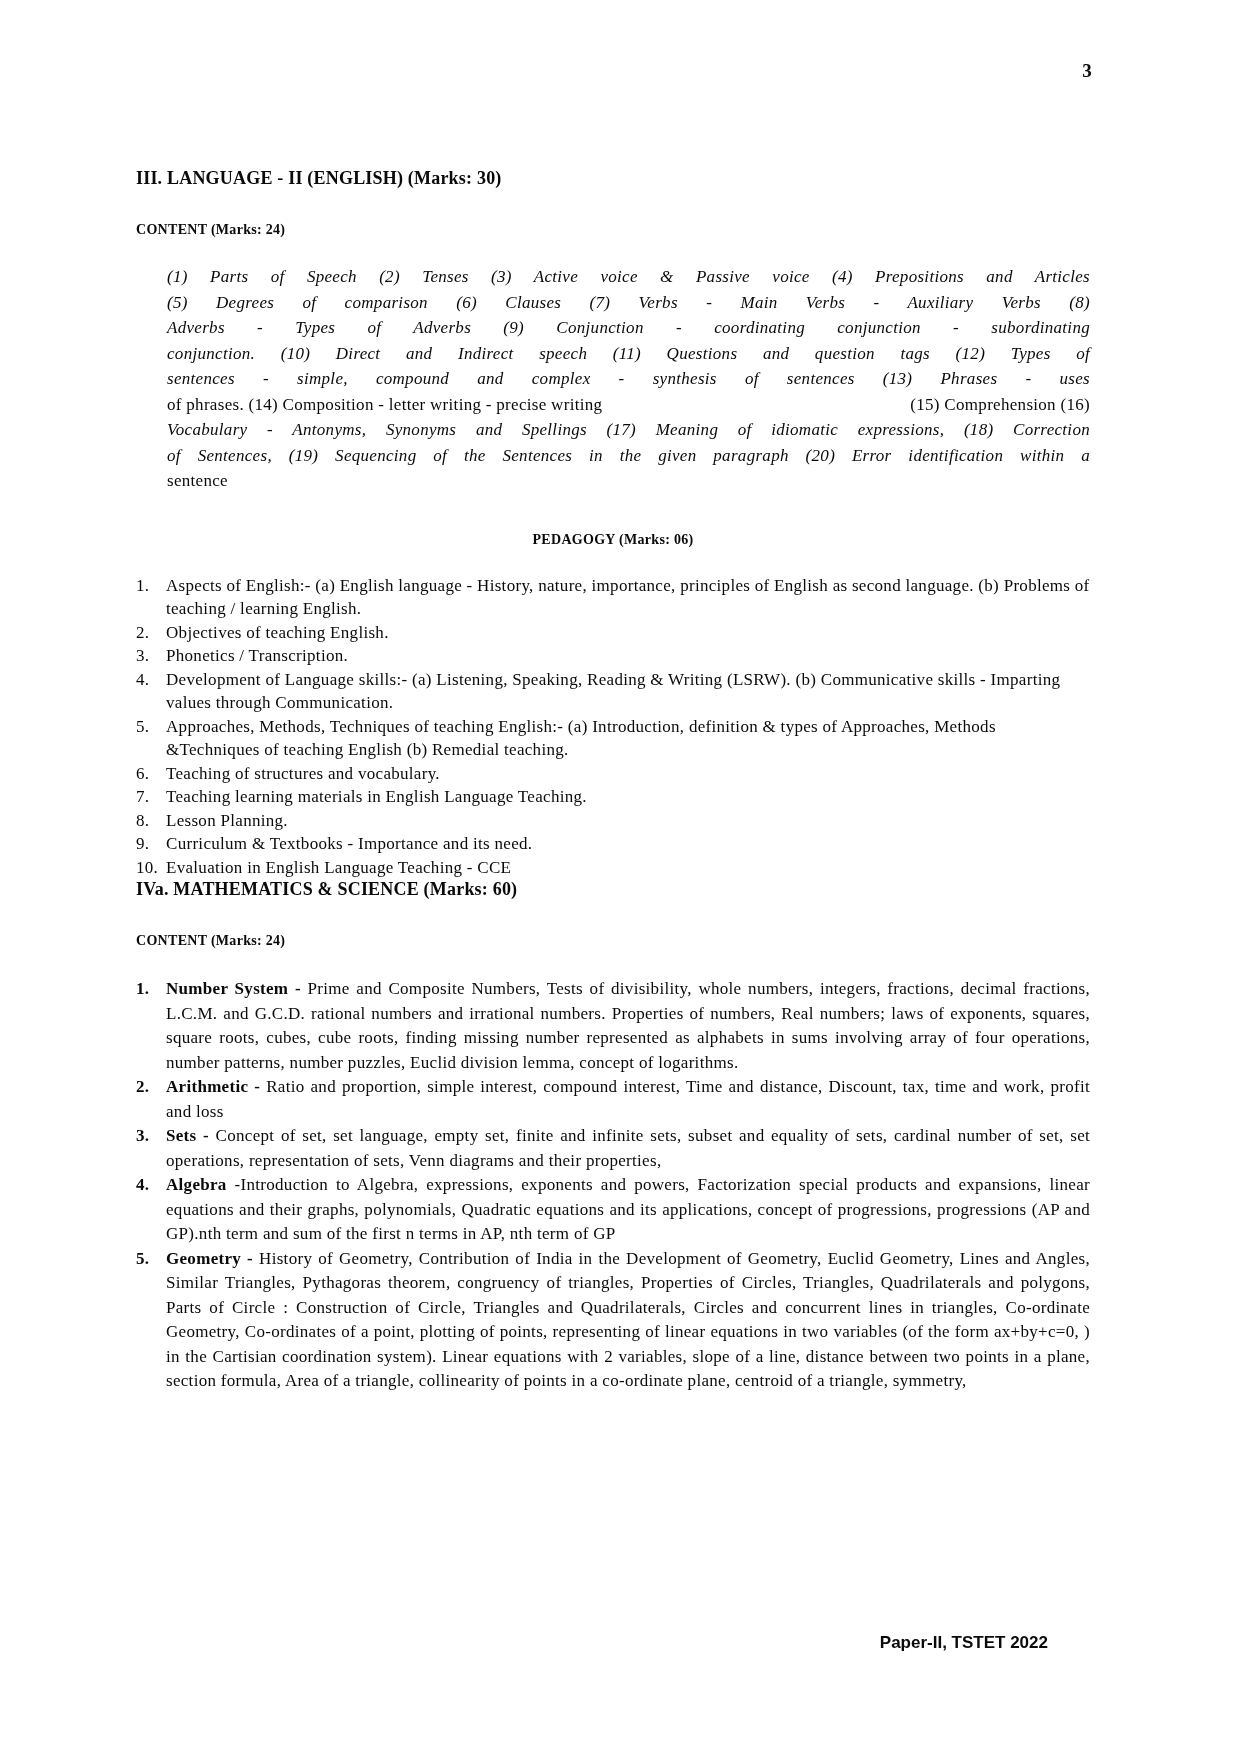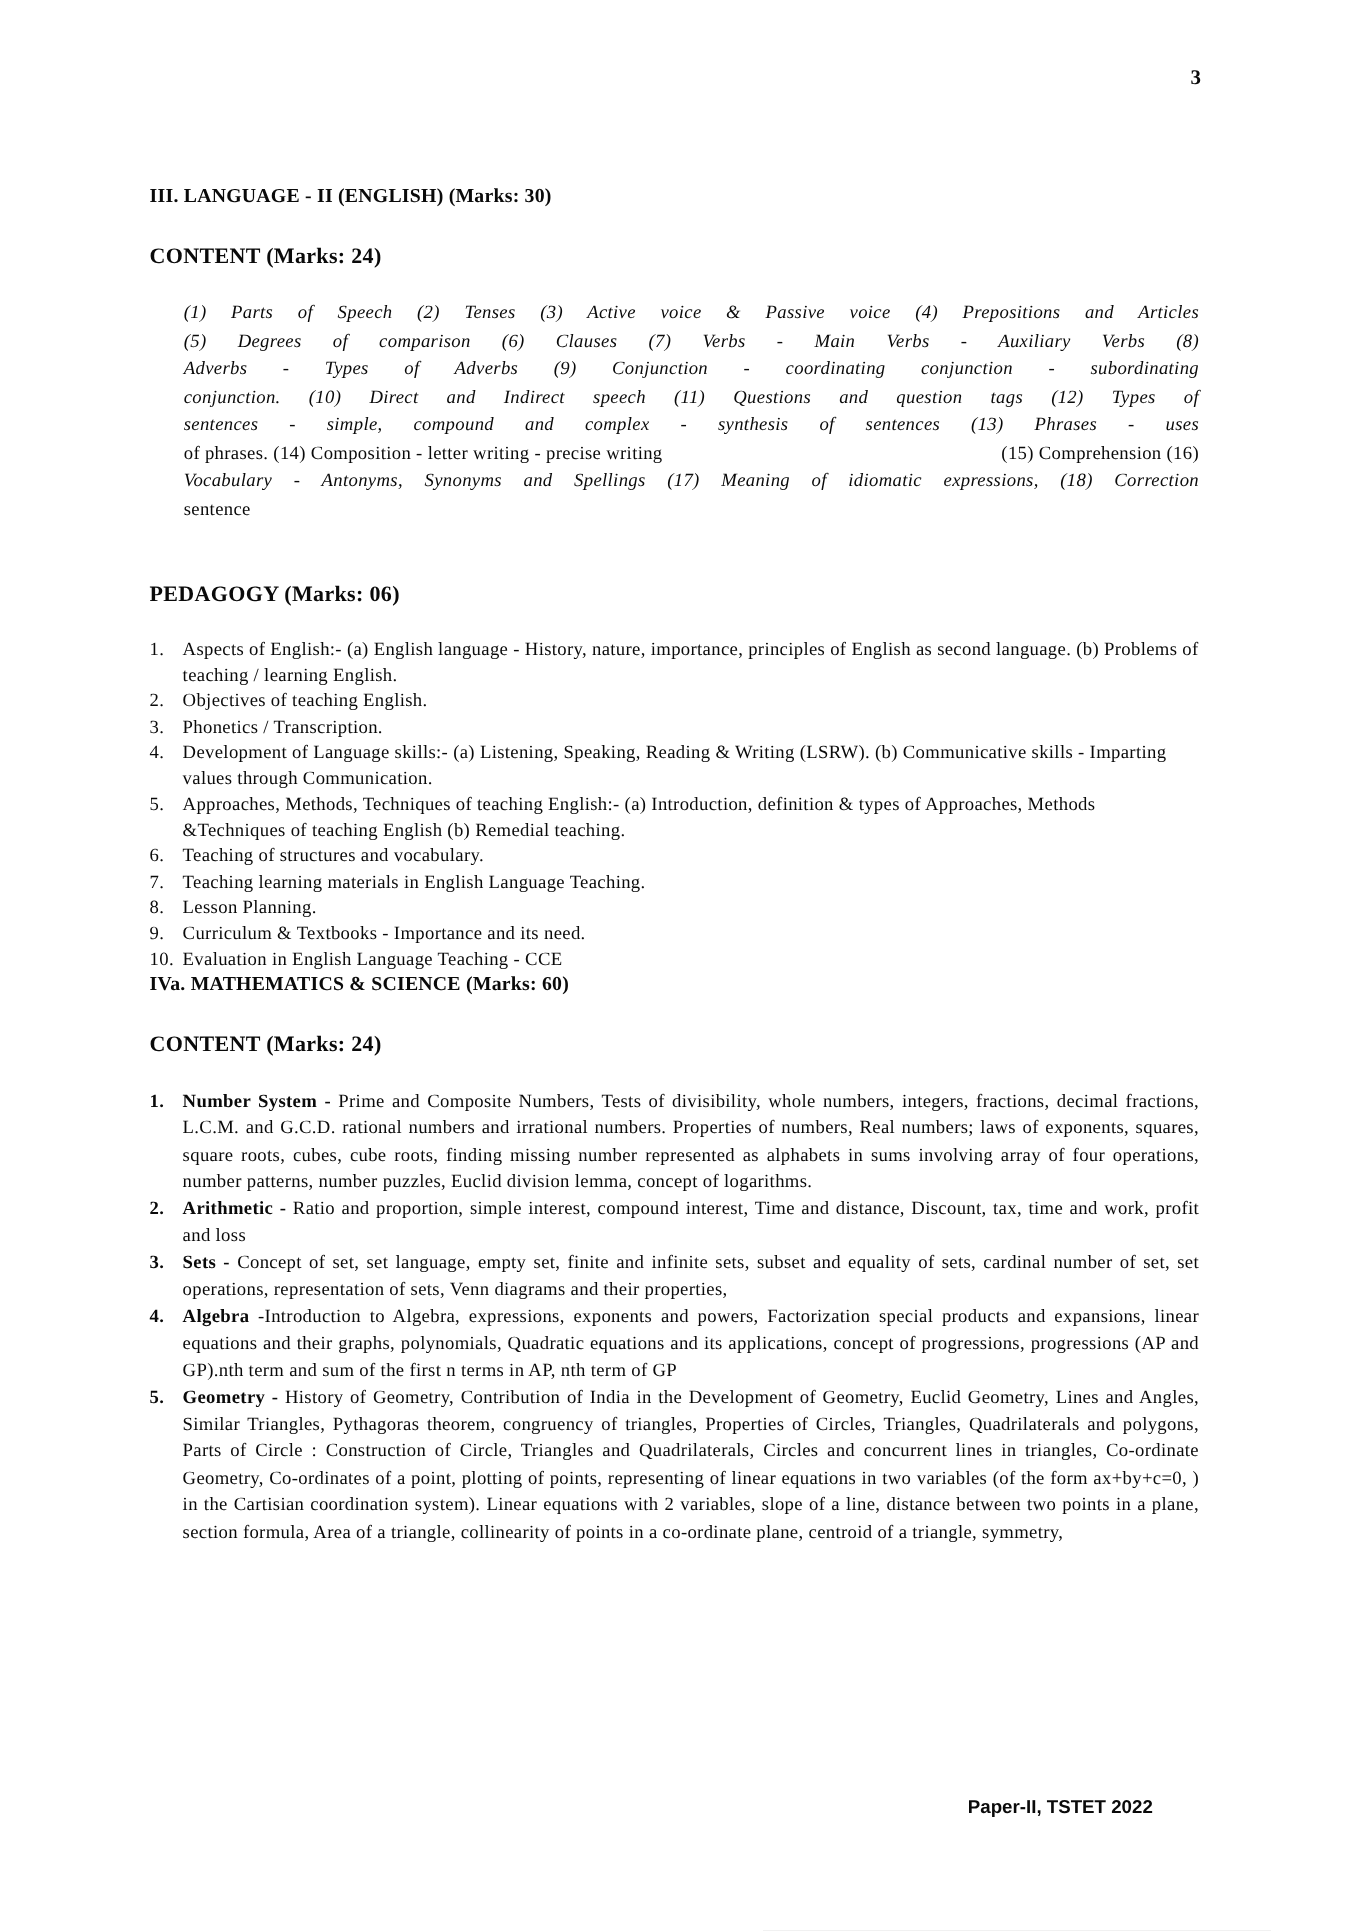--- a/index.html
+++ b/index.html
@@ -15,23 +15,23 @@
   .pagenum{
     position:absolute;top:60px;right:149px;
     font-size:19px;font-weight:bold;
   }
   .content{padding:168px 151px 0 136px;}
   .h-main{
     font-size:18px;font-weight:bold;margin:0;
     letter-spacing:0.2px;
   }
   .h-sub{
-    font-size:20px;font-weight:bold;margin:33px 0 0 0;
+    font-size:14px;font-weight:bold;margin:33px 0 0 0;
   }
-  .h-sub.pedagogy{margin-top:54px;}
+  .h-sub.pedagogy{margin-top:38px;text-align:center;}
   .h-main.maths{}
   
   .para{
     margin:26px 0 0 31px;
     font-size:17px;line-height:25.5px;
   }
   .pline{width:100%;}
   .pline.jl{text-align:justify;text-align-last:justify;font-style:italic;}
   .pline.gl{display:flex;justify-content:space-between;}
   .pline.gl span{white-space:nowrap;}
@@ -85,20 +85,21 @@
 
         <div class="pline jl"><span class="lt">sentences - simple, compound and complex - synthesis of sentences (13) Phrases - uses</span></div>
 
         <div class="pline gl">
           <span class="lt">of phrases. (14) Composition - letter writing - precise writing</span>
           <span class="rt">(15) Comprehension (16)</span>
         </div>
 
         <div class="pline jl"><span class="lt">Vocabulary - Antonyms, Synonyms and Spellings (17) Meaning of idiomatic expressions, (18) Correction</span></div>
 
+        <div class="pline jl"><span class="lt">of Sentences, (19) Sequencing of the Sentences in the given paragraph (20) Error identification within a</span></div>
 
         <div class="pline ll"><span class="lt">sentence</span></div>
       </div>
 
     <h2 class="h-sub pedagogy">PEDAGOGY (Marks: 06)</h2>
 
     <div class="plist">
 
         <div class="litem">
           <span class="num">1.</span>

